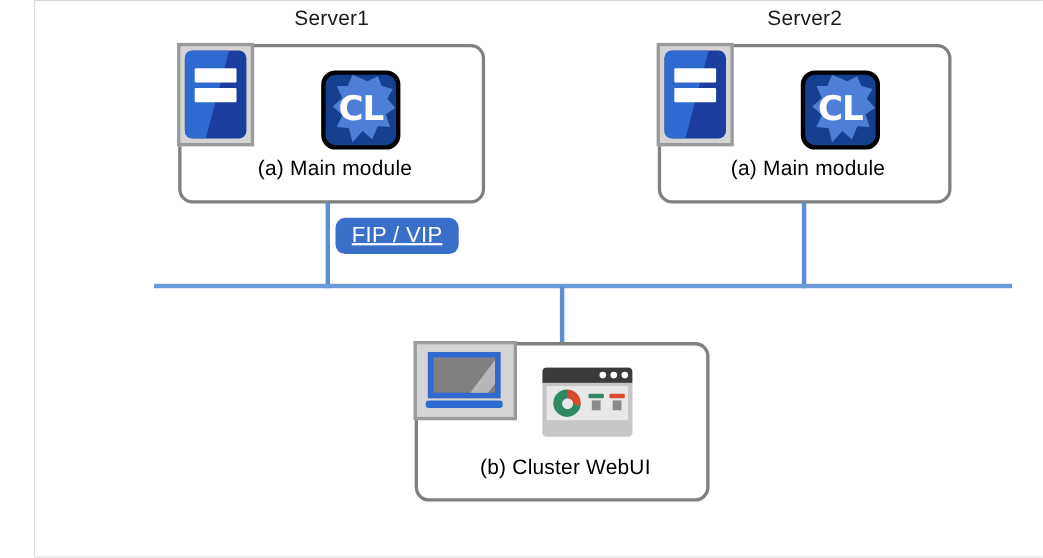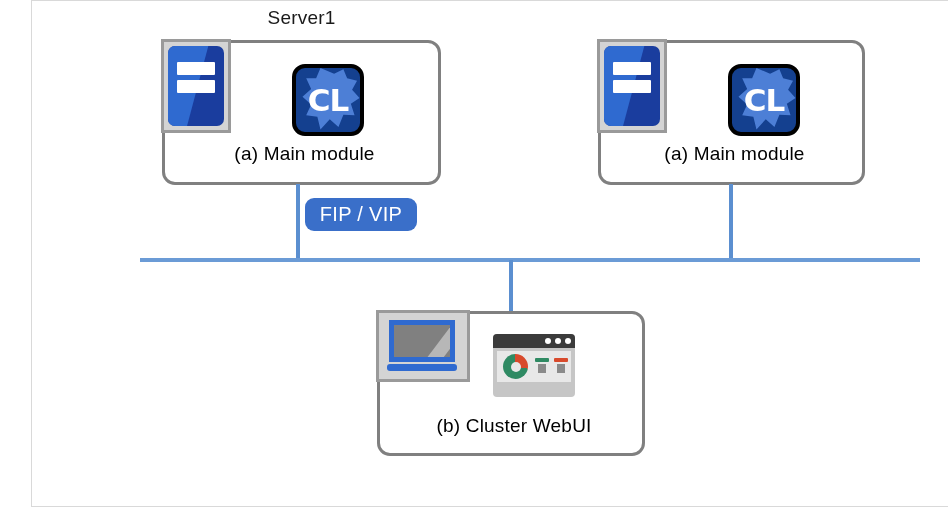--- a/index.html
+++ b/index.html
@@ -250,20 +250,21 @@
     position: absolute;
     background: #3a6fc9;
     border-radius: 9px;
     color: #ffffff;
     font-size: 20px;
     display: flex;
     align-items: center;
     justify-content: center;
     white-space: nowrap;
     letter-spacing: 0.3px;
+    text-decoration: underline;
   }
 
   
   .outer-caption {
     position: absolute;
     font-size: 19px;
     color: #111111;
     white-space: nowrap;
     text-align: center;
     letter-spacing: 0.2px;
@@ -286,20 +287,21 @@
     </div>
 
     <div class="cl-logo" style="left:127px; top:21px;">
       <div class="splash"></div>
       <div class="cl-text">CL</div>
     </div>
 
     <div class="box-caption" style="left:0; top:100px; width:279px; text-align:center;">(a) Main module</div>
   </div>
 
+  <div class="node-title" style="left:566px; top:6px; width:267px;">Server2</div>
 
   <div class="box" style="left:566px; top:39px; width:267px; height:145px;">
 
     <div class="server-icon" style="left:-4px; top:-4px;">
       <div class="body">
         <div class="bar b1"></div>
         <div class="bar b2"></div>
       </div>
     </div>
 

